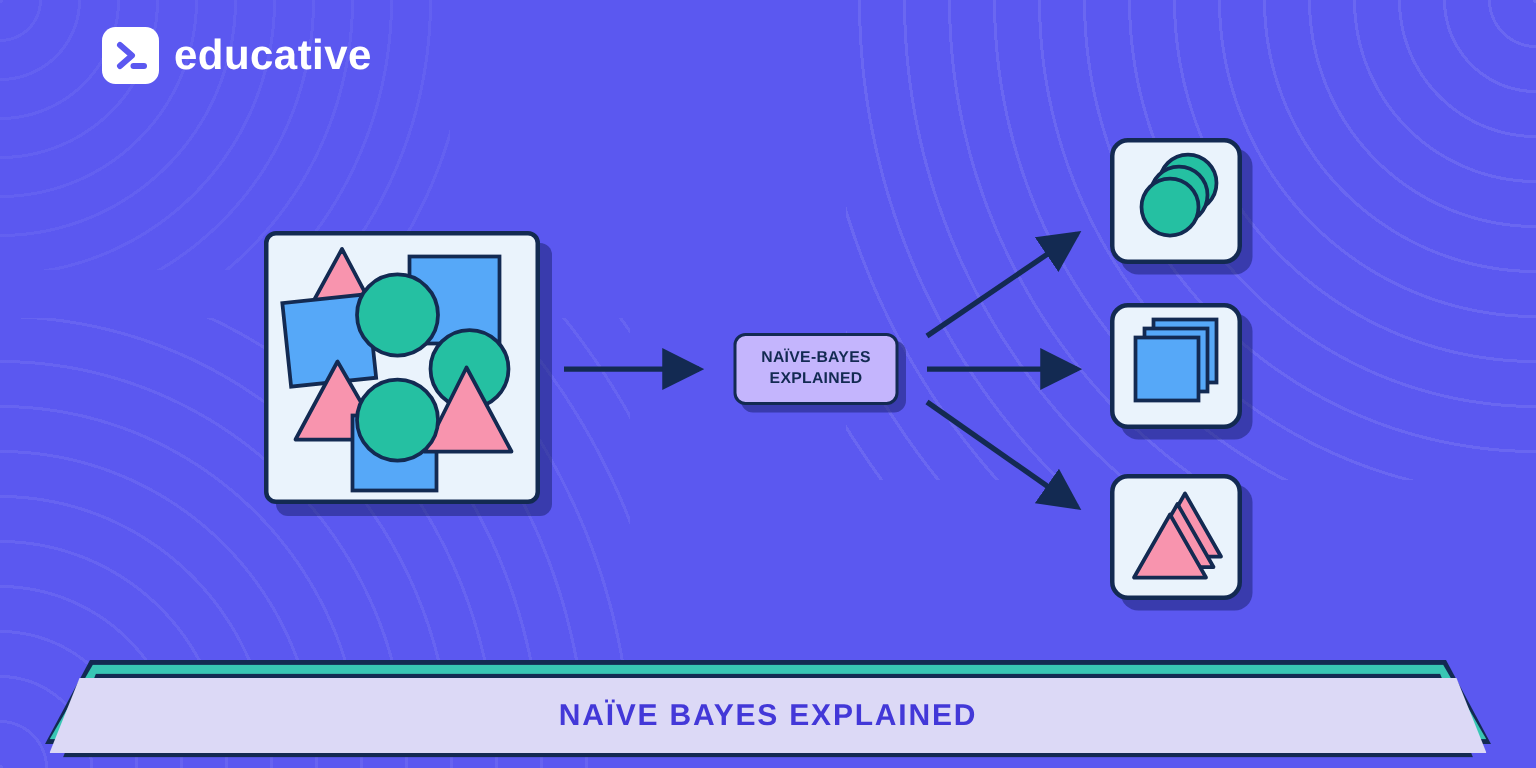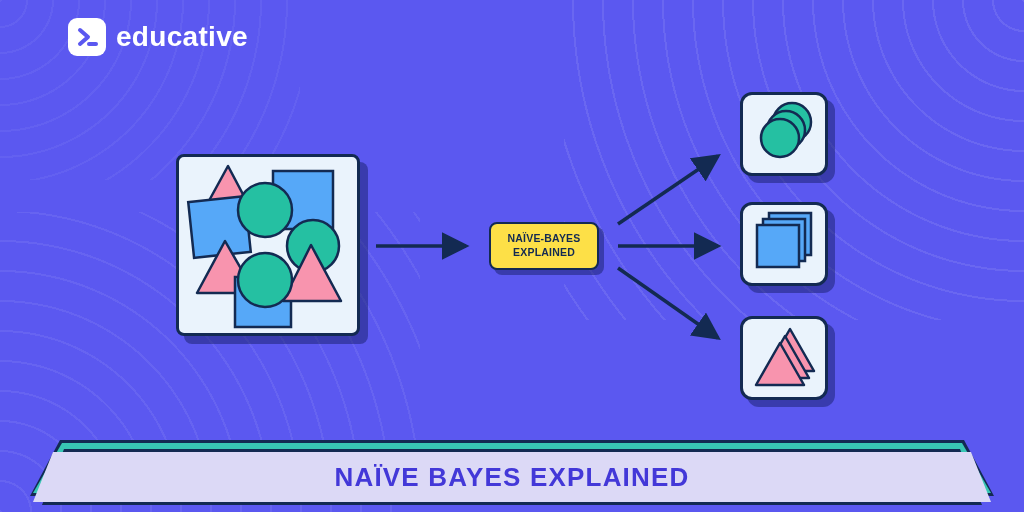--- a/index.html
+++ b/index.html
@@ -53,21 +53,21 @@
   .out-card { width: 88px; height: 84px; border-radius: 12px;
     box-shadow: 7px 7px 0 rgba(16, 24, 90, 0.45);
     display: flex; align-items: center; justify-content: center; }
   .out-card.top { left: 740px; top: 92px; }
   .out-card.mid { left: 740px; top: 202px; }
   .out-card.bot { left: 740px; top: 316px; }
 
   
   .classifier {
     position: absolute; left: 489px; top: 222px; width: 110px; height: 48px;
-    background: #fde047;
+    background: #c4b5fd;
     border: 2.5px solid #132a52;
     border-radius: 8px;
     box-shadow: 5px 5px 0 rgba(16, 24, 90, 0.45);
     display: flex; flex-direction: column; align-items: center; justify-content: center;
     color: #132a52; font-weight: bold; font-size: 10.5px; line-height: 1.3;
     text-align: center; letter-spacing: 0.2px;
   }
 
   
   .arrows { position: absolute; inset: 0; pointer-events: none; }
@@ -89,21 +89,21 @@
     background: #132a52;
     clip-path: polygon(22px 0, calc(100% - 22px) 0, 100% 100%, 0 100%);
   }
   .banner-front-inner {
     position: absolute; inset: 3px;
     background: #dcd9f6;
     clip-path: polygon(20px 0, calc(100% - 20px) 0, 100% 100%, 0 100%);
     display: flex; align-items: center; justify-content: center;
   }
   .banner-title {
-    color: #4338d8; font-size: 26px; font-weight: bold; letter-spacing: 1.2px;
+    color: #4338d8; font-size: 20px; font-weight: bold; letter-spacing: 1.2px;
   }
 </style>
 </head>
 <body>
 
 <div class="canvas">
 
   <div class="deco deco-tr"></div>
   <div class="deco deco-bl"></div>
   <div class="deco deco-tl"></div>

